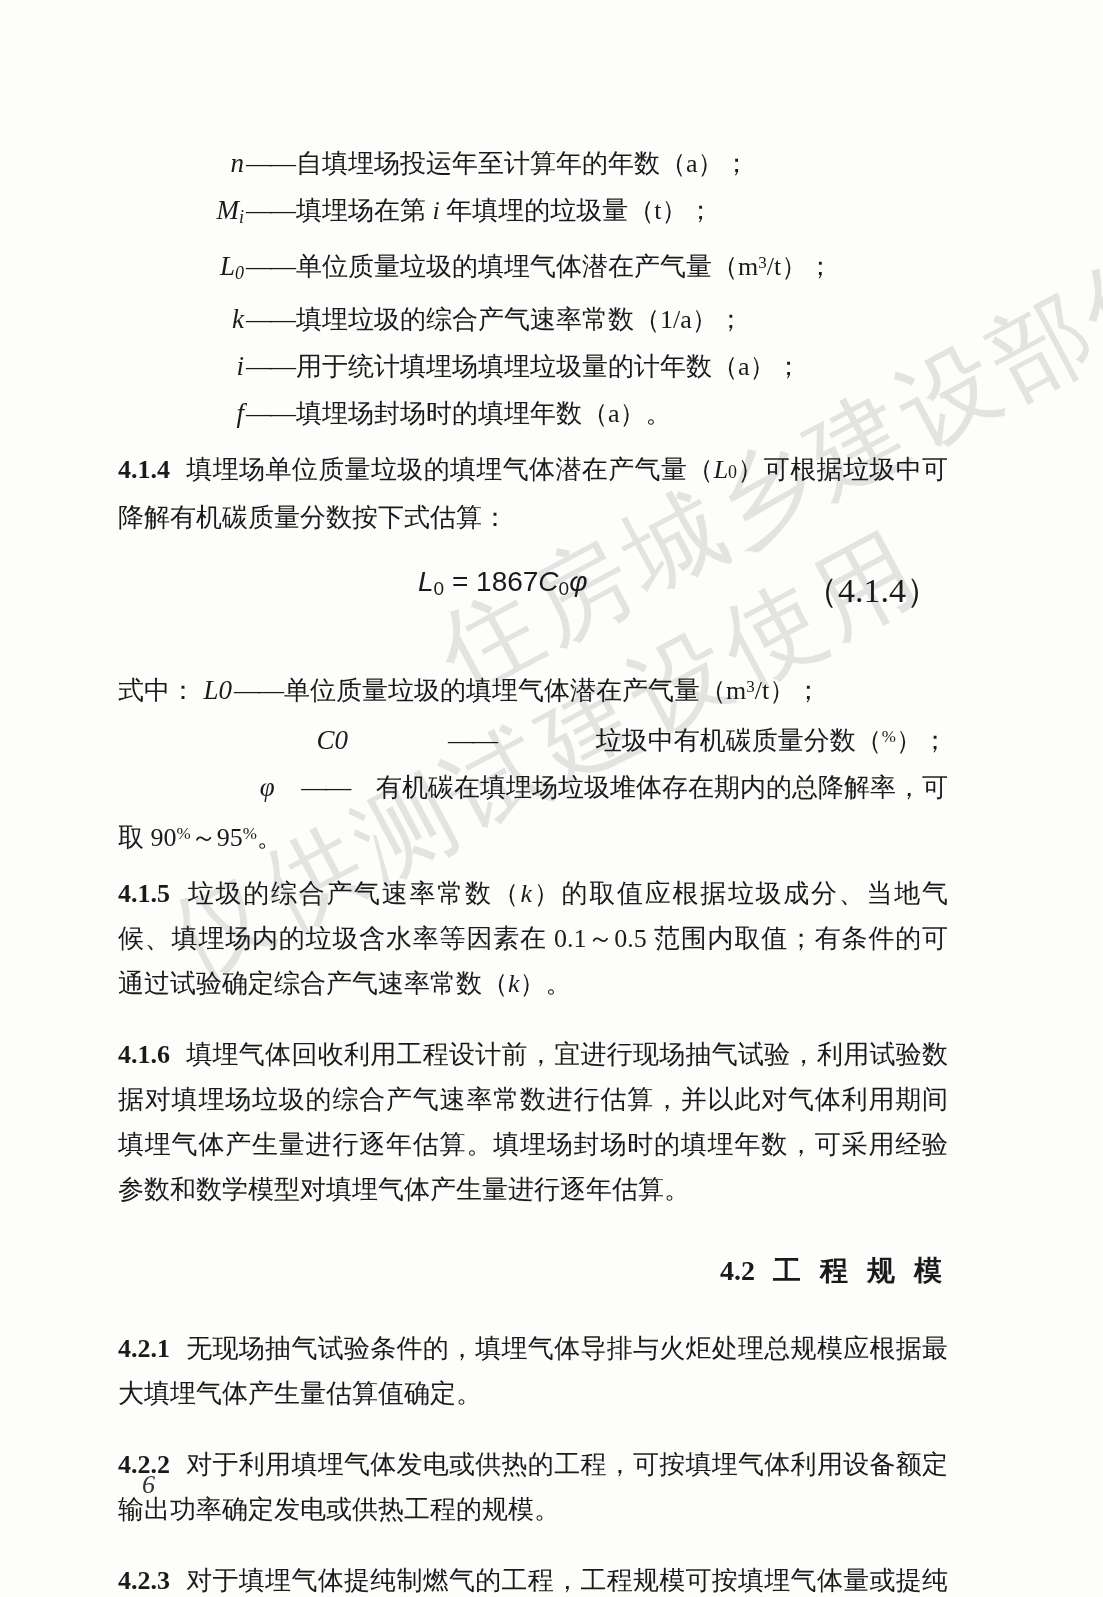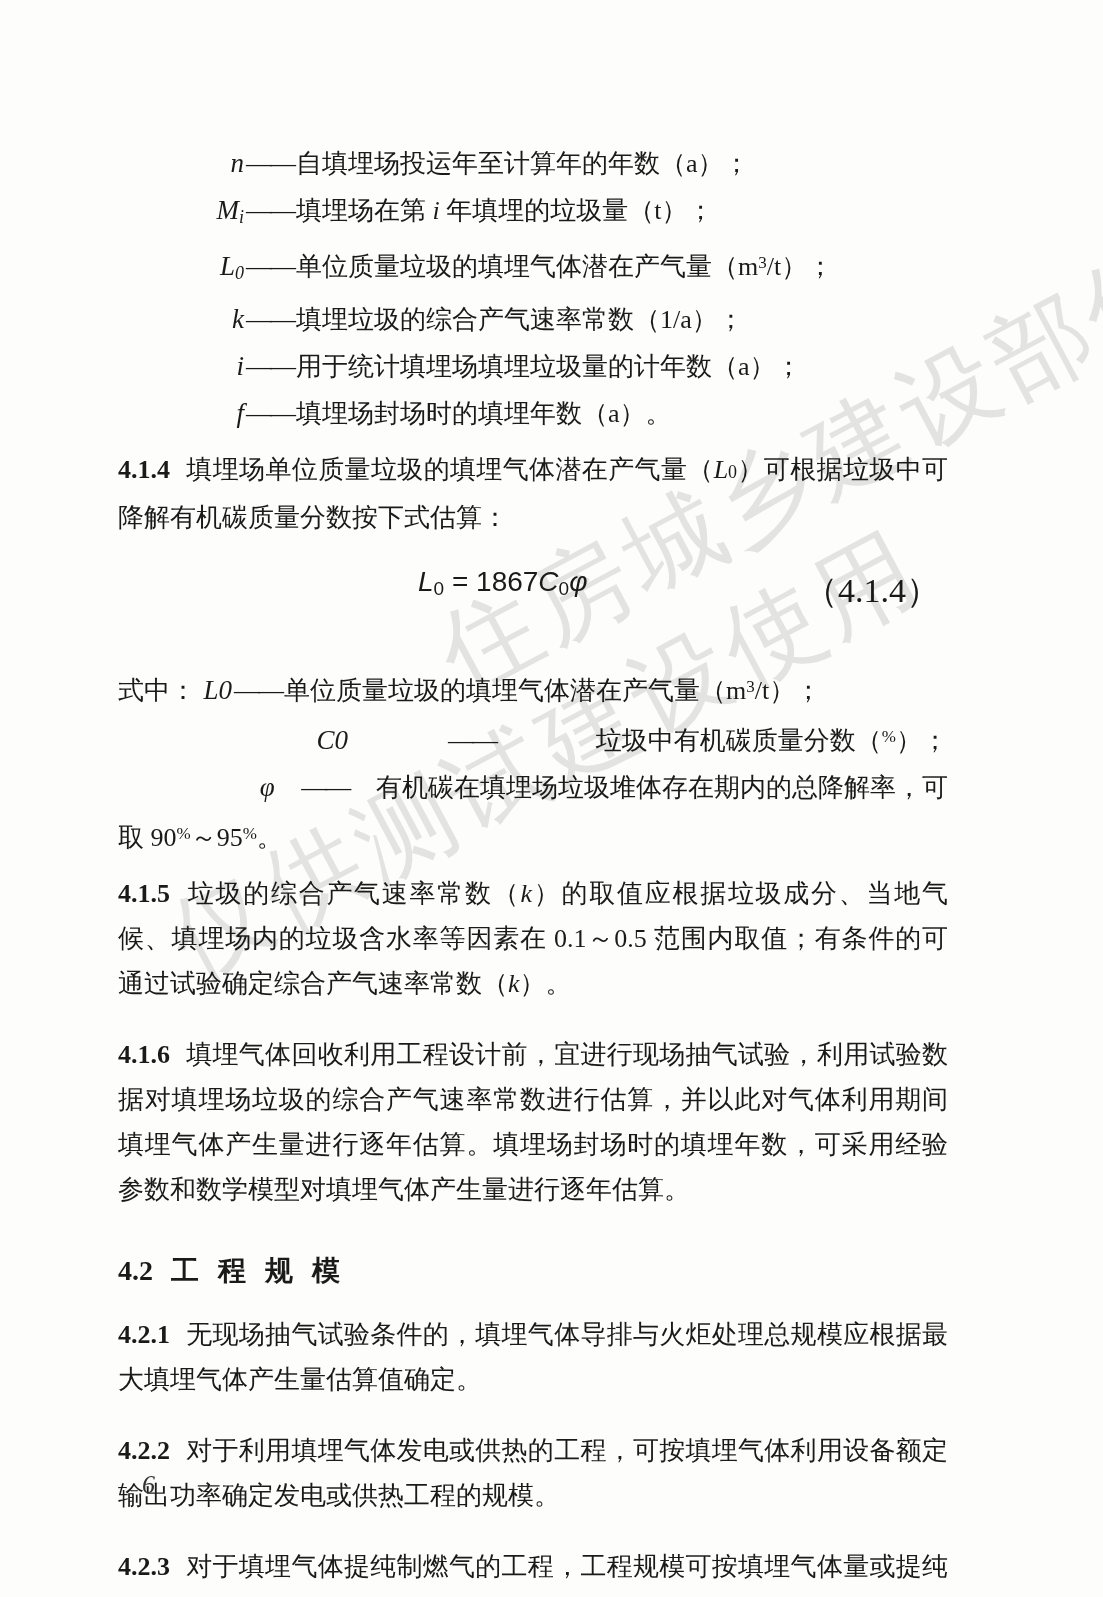--- a/index.html
+++ b/index.html
@@ -150,25 +150,25 @@
     width: 96px;
   }
   .wrap-line {
     font-size: 26px;
     line-height: 46px;
     text-indent: 0;
   }
 
   
   .section-head {
-    text-align: left;
+    text-align: right;
     font-size: 28px;
     font-weight: bold;
     margin-top: 40px;
-    margin-bottom: 22px;
+    margin-bottom: 36px;
     letter-spacing: 6px;
     font-family: "Liberation Serif", serif;
   }
   .section-head .snum {
     letter-spacing: 0;
     margin-right: 18px;
   }
 
   .pagenum {
     position: absolute;

